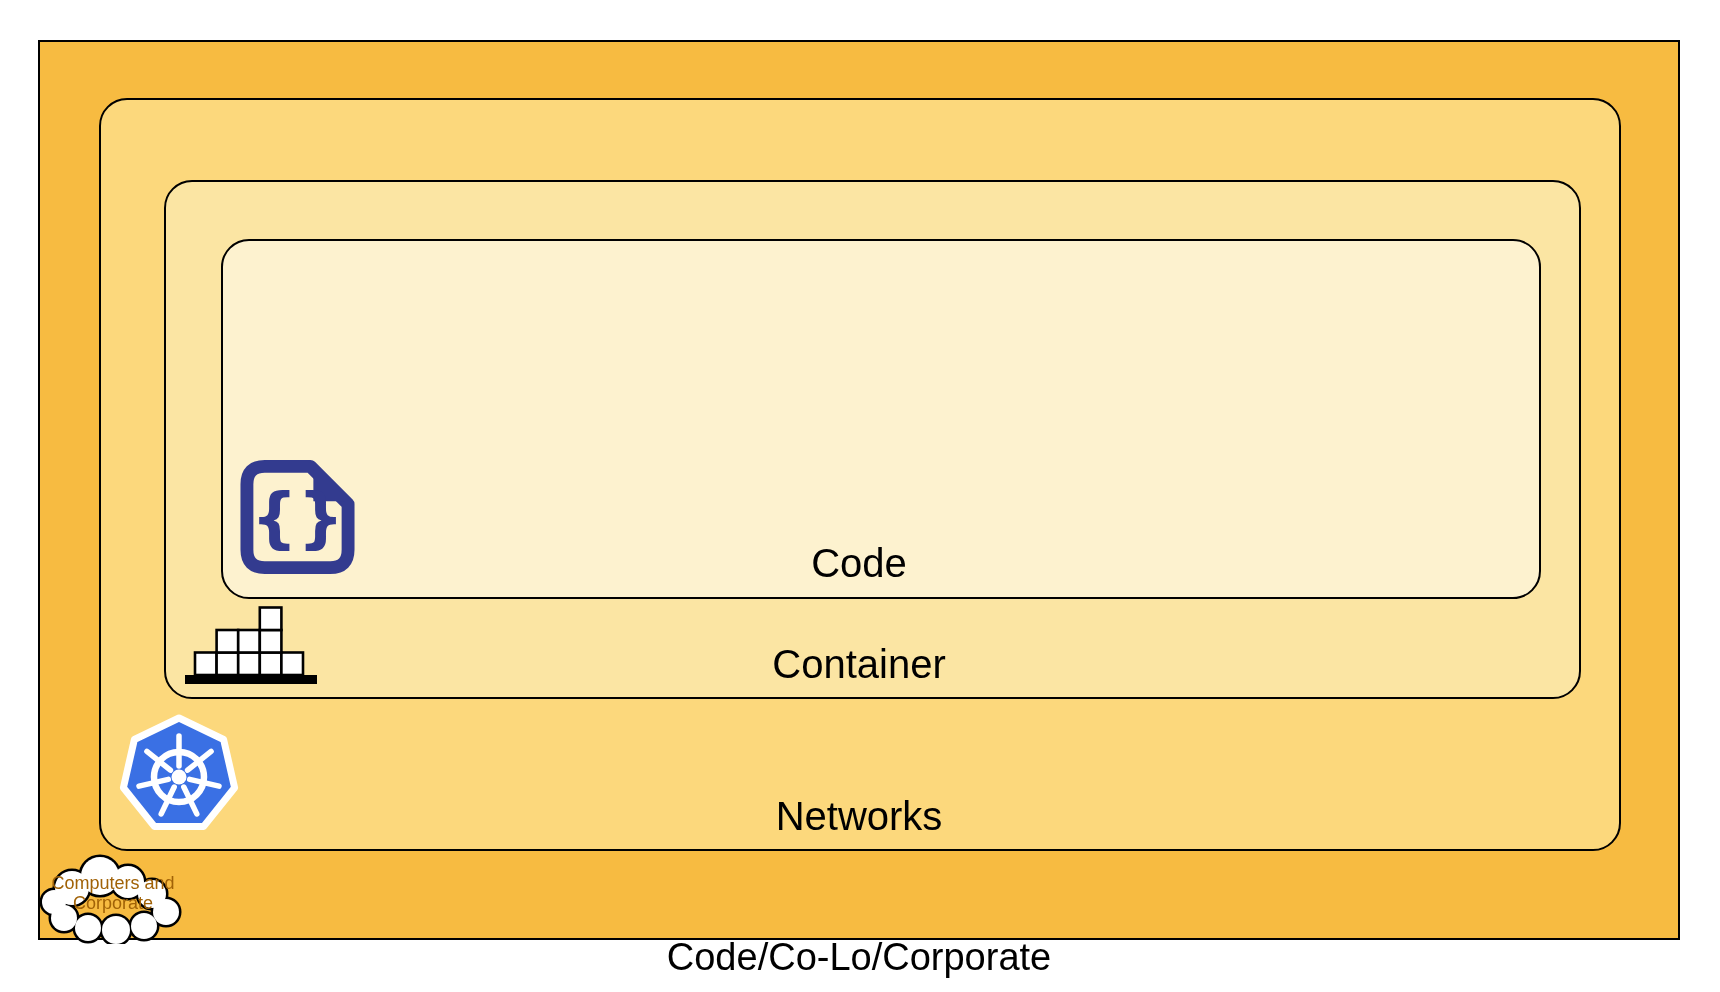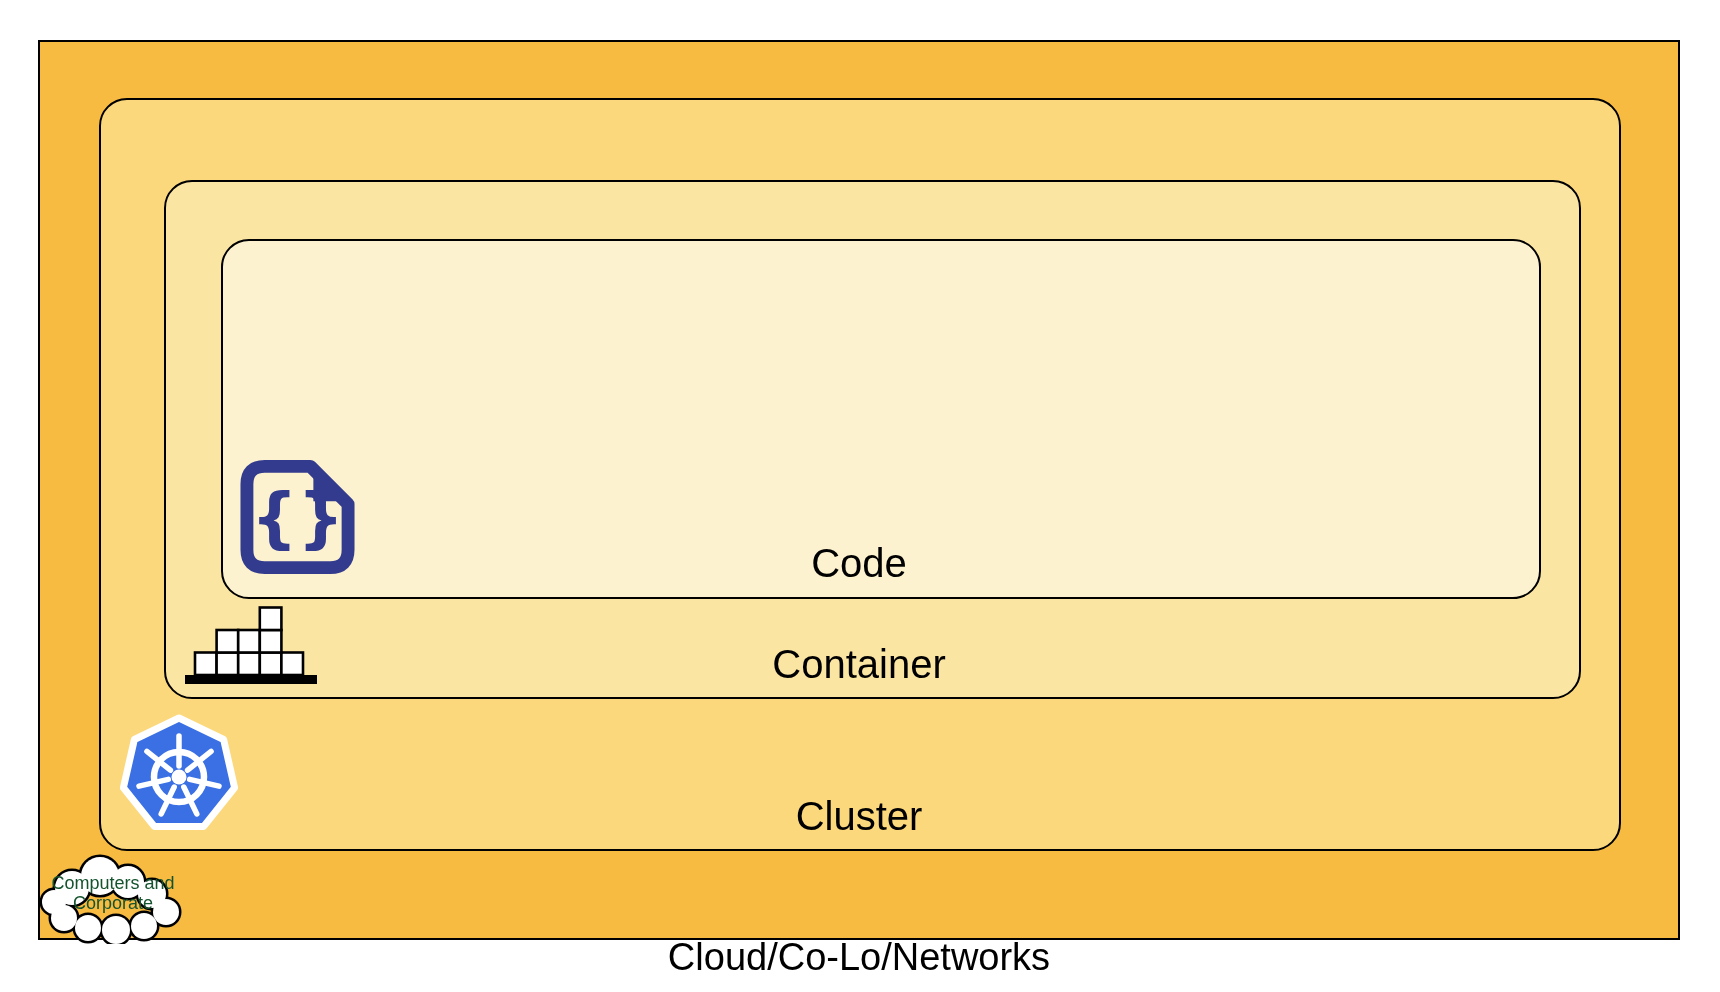--- a/index.html
+++ b/index.html
@@ -29,21 +29,21 @@
   .label-container{top:644px;}
   .label-cluster{top:796px;}
   .label-datacenter{top:865px;font-size:38px;line-height:37px;}
   .icon{position:absolute;}
   .icon-code{left:238px;top:457px;}
   .icon-blocks{left:185px;top:606px;}
   .icon-k8s{left:116px;top:711px;}
   .icon-cloud{left:38px;top:846px;}
   .cloud-text{
     position:absolute;left:38px;top:873px;width:150px;text-align:center;
-    font-size:18px;line-height:20px;color:#14532d;
+    font-size:18px;line-height:20px;color:#a16207;
   }
 </style>
 </head>
 <body>
 
 <div class="canvas">
 
   <div class="layer layer-datacenter"></div>
   <div class="layer layer-cluster"></div>
   <div class="layer layer-container"></div>
@@ -111,19 +111,19 @@
       <circle cx="16" cy="56" r="12"></circle>
     </g>
   </svg>
   <div class="cloud-text">
     <div>Computers and</div>
     <div>Corporate</div>
   </div>
 
   <div class="diagram-label label-code">Code</div>
   <div class="diagram-label label-container">Container</div>
-  <div class="diagram-label label-cluster">Cluster</div>
+  <div class="diagram-label label-cluster">Networks</div>
   <div class="diagram-label label-datacenter">
-    <div>Cloud/Co-Lo/Networks</div>
+    <div>Code/Co-Lo/Corporate</div>
     
   </div>
 
 </div>
 
 </body></html>

